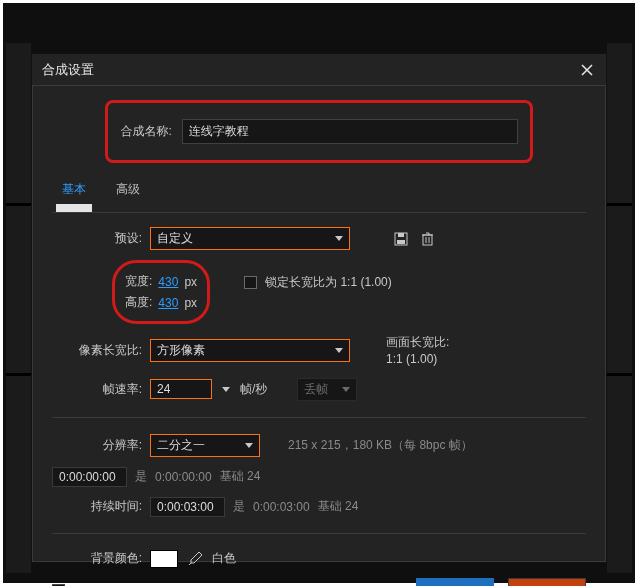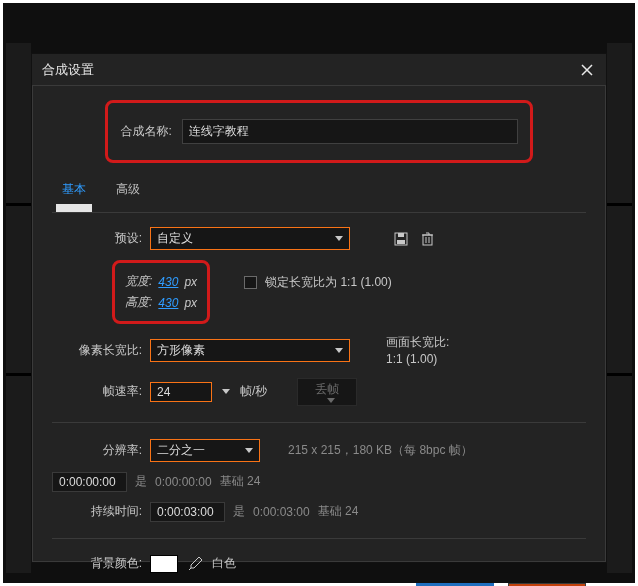--- a/index.html
+++ b/index.html
@@ -101,28 +101,27 @@
   .select .caret { margin-left:8px; }
   .caret {
     width:0;height:0;border-left:4px solid transparent;border-right:4px solid transparent;border-top:5px solid #c8c8c8;display:inline-block;
   }
   .icon-btn {
     width:18px;height:18px;display:flex;align-items:center;justify-content:center;cursor:pointer;color:#c8c8c8;
   }
   .checkbox {
     width:13px;height:13px;border:1px solid #6a6a6a;display:inline-block;background:#161616;cursor:pointer;
   }
-  .dim-text { color:#8a8a8a;flex-direction:column; }
+  .dim-text { color:#8a8a8a; }
   .top-sep { border-top:1px solid #3a3a3a; margin:6px 0; }
 
   .dims-highlight {
-    border:3px solid #d11a1a; border-radius:8px;
+    border:3px solid #d11a1a; border-radius:24px;
     padding:6px 10px;
     display:inline-block;
-    font-style:italic;
   }
   .dims-highlight .drow { display:flex; align-items:center; gap:6px; margin:4px 0; }
 
   .tc-input {
     background:#161616; border:1px solid #3a3a3a; color:#dcdcdc;
     padding:2px 6px; width:75px;
   }
 
   .color-swatch { width:28px; height:18px; background:#fff; border:1px solid #000; display:inline-block; }
   .eyedrop { width:16px;height:16px; }

